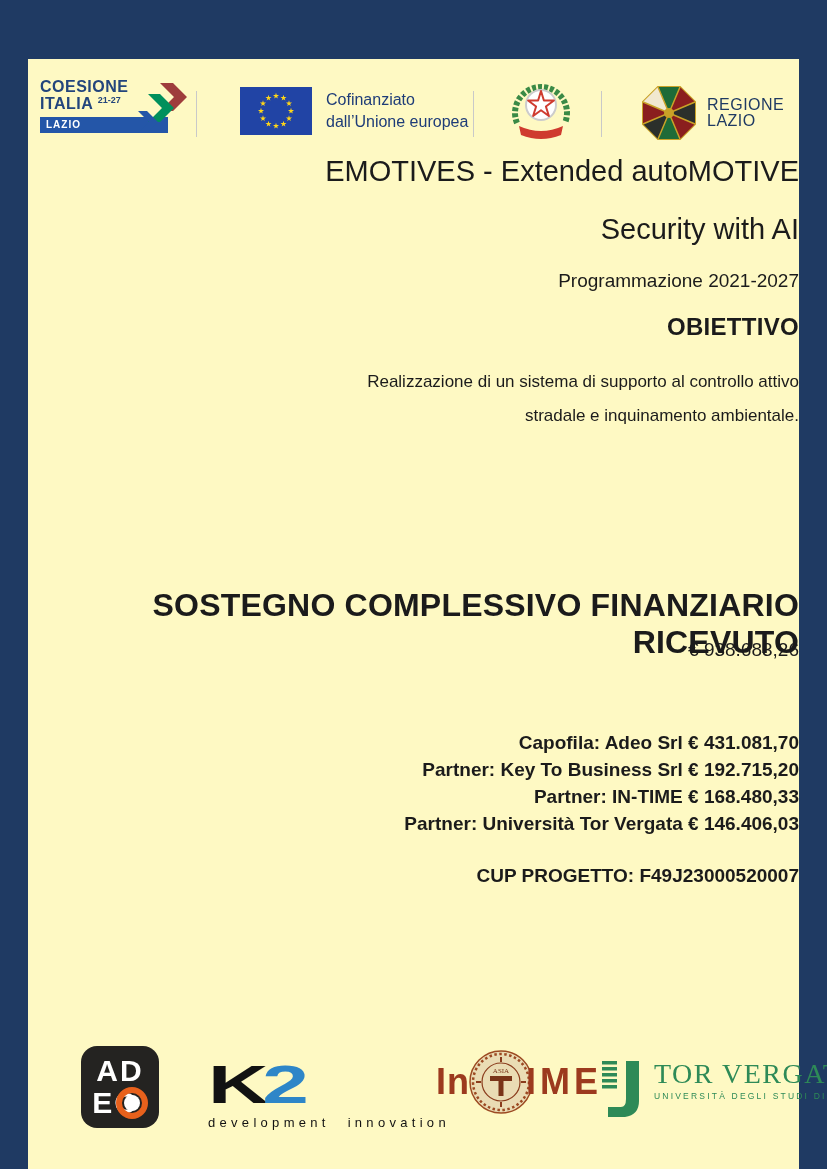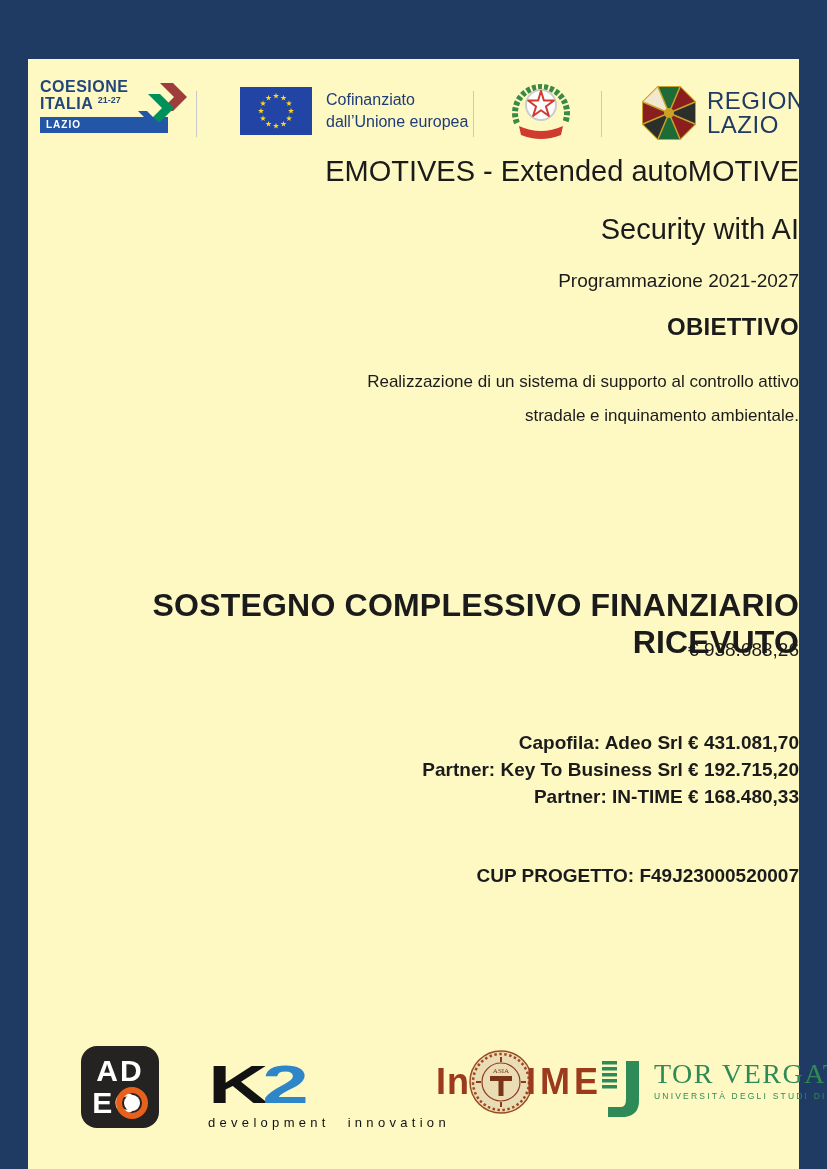--- a/index.html
+++ b/index.html
@@ -17,21 +17,21 @@
   .coes-years { font-size:9px; font-weight:700; vertical-align:6px; letter-spacing:0; }
   .coes-bar { position:relative; margin-top:4px; width:128px; height:16px; background:#2456a8; display:flex; align-items:center; }
   .coes-region { color:#fff; font-size:10px; font-weight:700; letter-spacing:1px; padding-left:6px; }
   .coes-chevrons { position:absolute; left:96px; top:2px; }
 
   .eu-group { left:212px; top:28px; display:flex; align-items:center; }
   .eu-text { margin-left:14px; font-size:16px; font-weight:400; color:#1e3c78; line-height:1.35; }
 
   .emblem { left:477px; top:20px; }
   .lazio-group { left:613px; top:26px; display:flex; align-items:center; }
-  .lazio-text { margin-left:10px; font-size:24px; color:#1f3a63; line-height:1.02; letter-spacing:.5px; font-weight:400; }
+  .lazio-text { margin-left:10px; font-size:16px; color:#1f3a63; line-height:1.02; letter-spacing:.5px; font-weight:400; }
 
   
   .ctext { position:absolute; left:0; width:771px; text-align:right; color:#1b1b1b; }
   .title1 { top:96px; font-size:29px; font-weight:400; }
   .title2 { top:154px; font-size:29px; font-weight:400; }
   .program { top:211px; font-size:19px; }
   .obiettivo { top:254px; font-size:24px; font-weight:700; letter-spacing:.3px; }
   .objective-body { top:306px; font-size:17px; line-height:34px; }
   .h-sostegno { top:528px; font-size:32px; font-weight:700; letter-spacing:.2px; }
   .amount { top:580px; font-size:19px; }
@@ -148,20 +148,21 @@
       <div>stradale e inquinamento ambientale.</div>
     </div>
 
     <div class="ctext h-sostegno">SOSTEGNO COMPLESSIVO FINANZIARIO RICEVUTO</div>
     <div class="ctext amount">€ 938.683,26</div>
 
     <div class="ctext partners">
       <div>Capofila: Adeo Srl € 431.081,70</div>
       <div>Partner: Key To Business Srl € 192.715,20</div>
       <div>Partner: IN-TIME € 168.480,33</div>
+      <div>Partner: Università Tor Vergata € 146.406,03</div>
     </div>
 
     <div class="ctext cup">CUP PROGETTO: F49J23000520007</div>
 
     <div class="adeo">
       <svg width="80" height="84" viewBox="0 0 80 84">
         <rect x="1" y="1" width="78" height="82" rx="16" fill="#242321"></rect>
         <text x="40" y="36" text-anchor="middle" font-family="Liberation Sans, sans-serif" font-size="30" font-weight="700" fill="#ffffff" letter-spacing="2">AD</text>
         <text x="36" y="68" text-anchor="middle" font-family="Liberation Sans, sans-serif" font-size="30" font-weight="700" fill="#ffffff" letter-spacing="2">EO</text>
         <circle cx="52" cy="58" r="13" fill="none" stroke="#e8611c" stroke-width="6"></circle>

